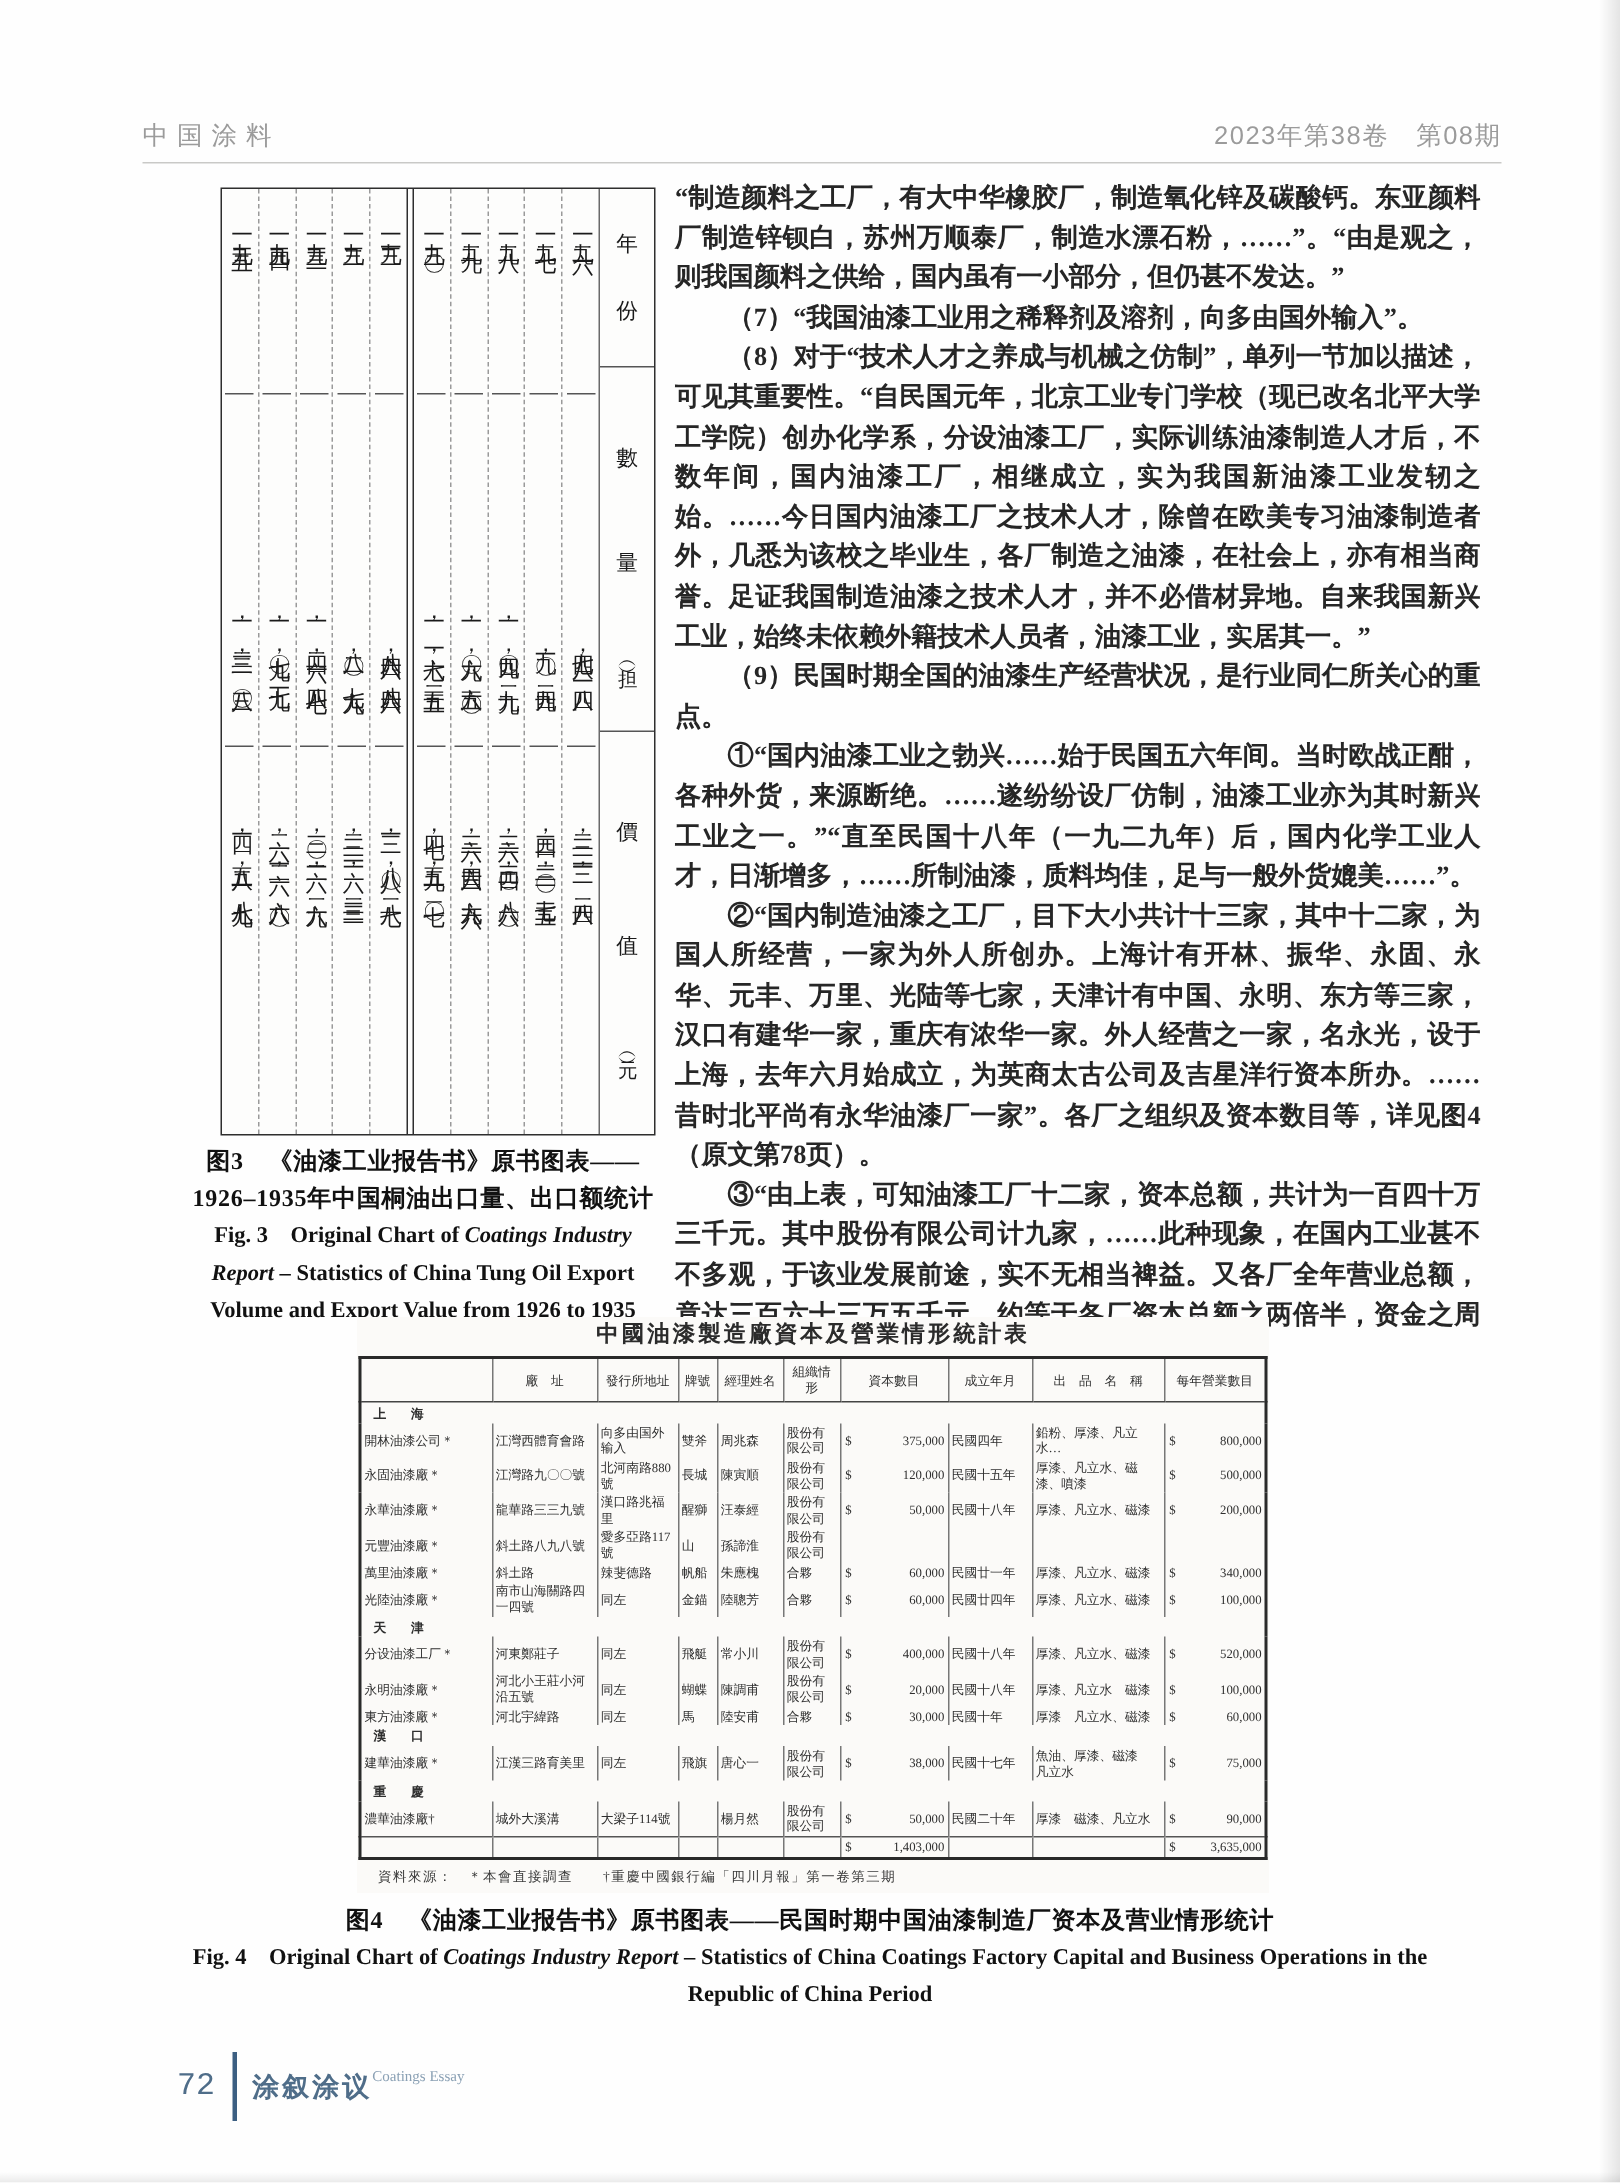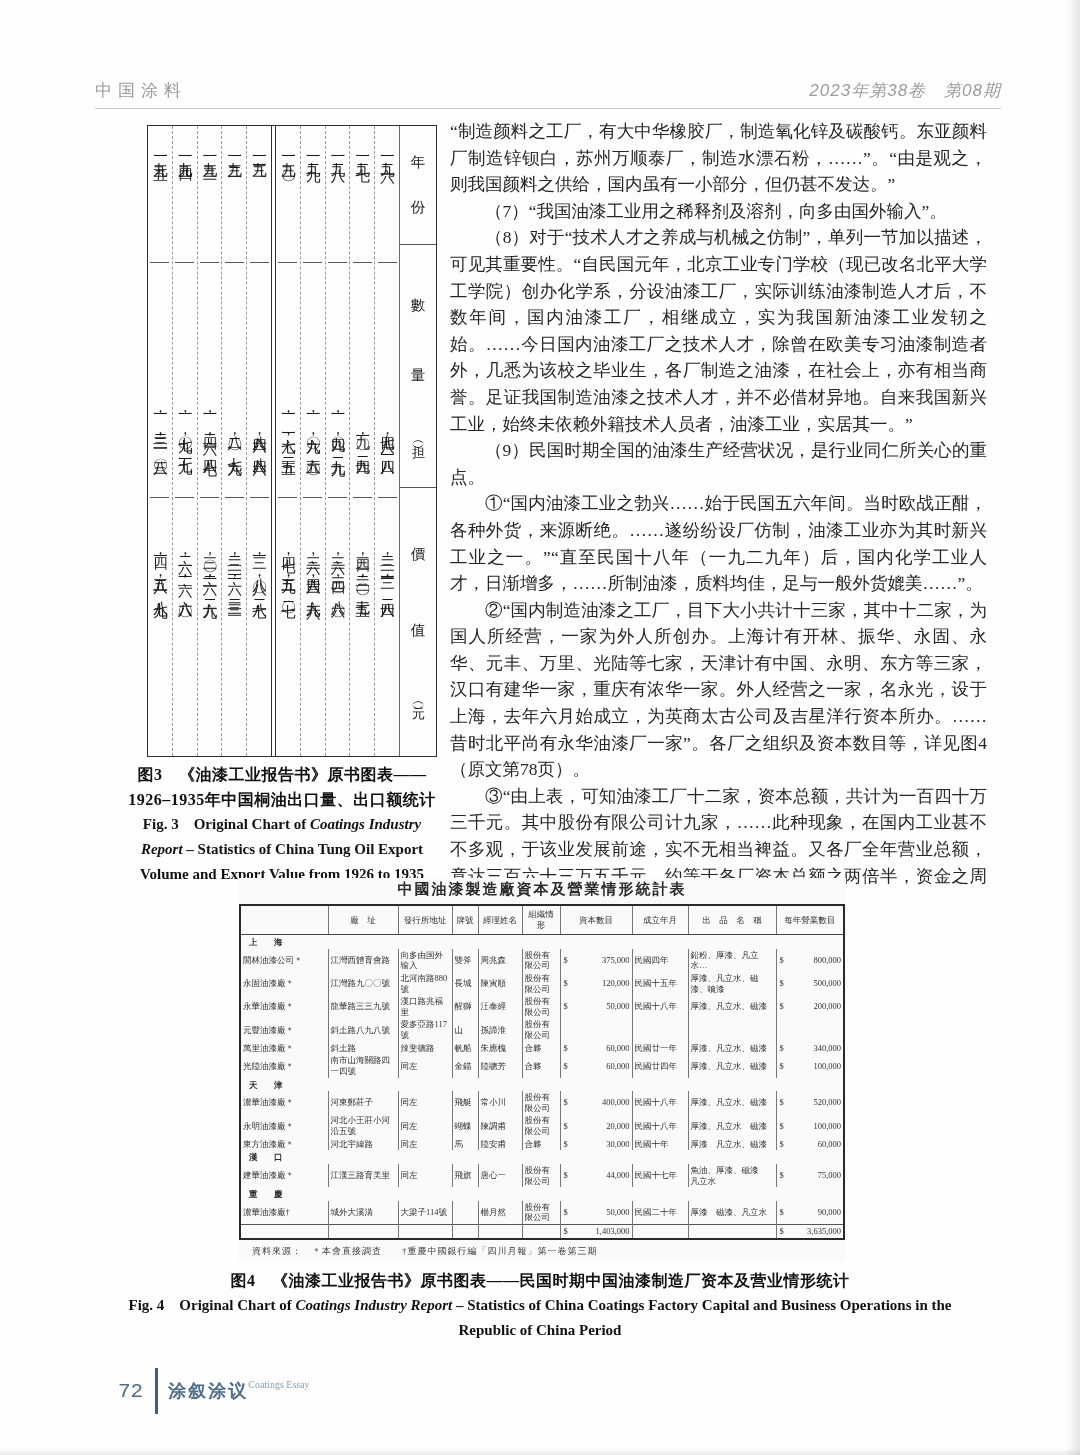--- a/index.html
+++ b/index.html
@@ -10,26 +10,26 @@
   .edge-b{position:absolute;left:0;bottom:0;width:100%;height:7px;
           background:linear-gradient(to bottom,rgba(0,0,0,0),rgba(0,0,0,0.08));}
 
   
   .pg-header{position:absolute;left:95px;right:79px;top:70px;height:32px;
              display:flex;justify-content:space-between;align-items:flex-end;
              border-bottom:1px solid #c9c9c7;padding-bottom:6px;
              font-family:"Liberation Sans","DejaVu Sans",sans-serif;
              color:#9b9b9b;font-size:17px;}
   .pg-header .jname{letter-spacing:6px;}
-  .pg-header .jissue{letter-spacing:1px;font-style:italic;}
+  .pg-header .jissue{letter-spacing:1px;}
 
   
   .body-col{position:absolute;left:450px;top:118px;width:537px;
             font-size:17.5px;line-height:26.6px;text-align:justify;color:#262626;}
-  .body-col p{margin:0;text-indent:2em;}
+  .body-col p{margin:0;text-indent:2em;font-weight:bold;}
   .body-col p.first{text-indent:0;}
 
   
   .fig3-scan{position:absolute;left:147px;top:125px;width:288px;height:630px;
              background:#fdfdfc;border:1.6px solid #2e2e2e;
              display:flex;flex-direction:row-reverse;filter:blur(0.2px);}
   .f3col{flex:1 1 0;display:flex;flex-direction:column;border-left:1px dashed #9a9a9a;}
   .f3col:last-child{border-left:none;}
   .f3col.hdr{flex:0 0 36px;border-left:1px solid #6a6a6a;}
   .f3col.g1930{border-left:1.6px solid #2e2e2e;}
@@ -344,21 +344,21 @@
       <div class="moneycell">
                 <span class="cur">$</span>
                 <span class="val">100,000</span>
               </div>
     </td>
   </tr>
           <tr>
     <td class="sec" colspan="10">天　津</td>
   </tr>
           <tr>
-    <td>濃華油漆廠＊</td>
+    <td>分设油漆工厂＊</td>
     <td>河東鄭莊子</td>
     <td>同左</td>
     <td>飛艇</td>
     <td>常小川</td>
     <td>股份有限公司</td>
     <td>
       <div class="moneycell">
                 <span class="cur">$</span>
                 <span class="val">400,000</span>
               </div>
@@ -422,21 +422,21 @@
           <tr>
     <td>建華油漆廠＊</td>
     <td>江漢三路育美里</td>
     <td>同左</td>
     <td>飛旗</td>
     <td>唐心一</td>
     <td>股份有限公司</td>
     <td>
       <div class="moneycell">
                 <span class="cur">$</span>
-                <span class="val">44,000</span>
+                <span class="val">38,000</span>
               </div>
     </td>
     <td>民國十七年</td>
     <td>魚油、厚漆、磁漆　凡立水</td>
     <td>
       <div class="moneycell">
                 <span class="cur">$</span>
                 <span class="val">75,000</span>
               </div>
     </td>

